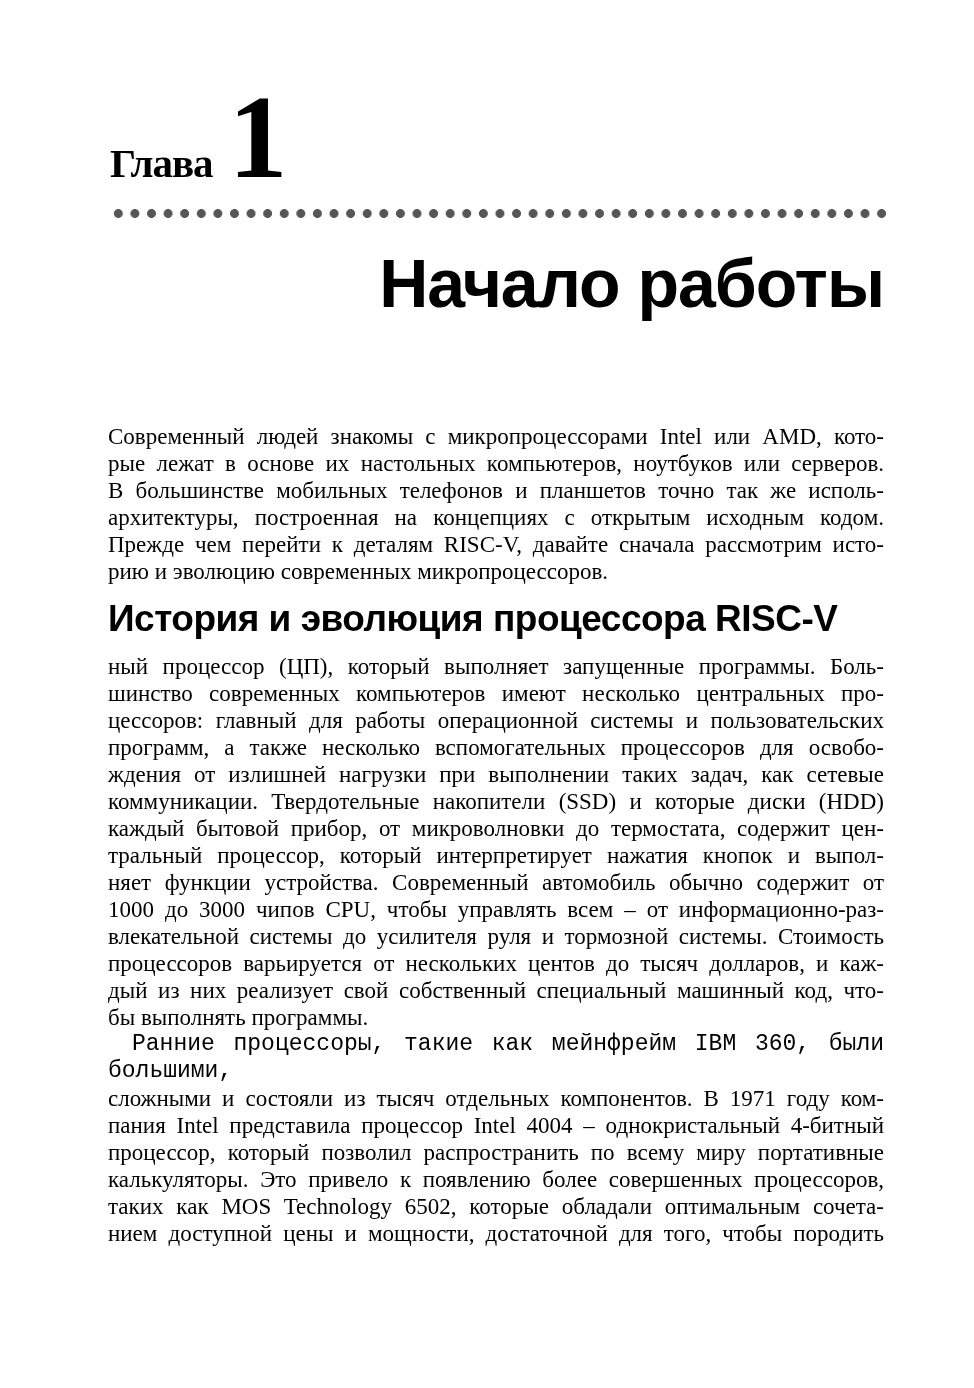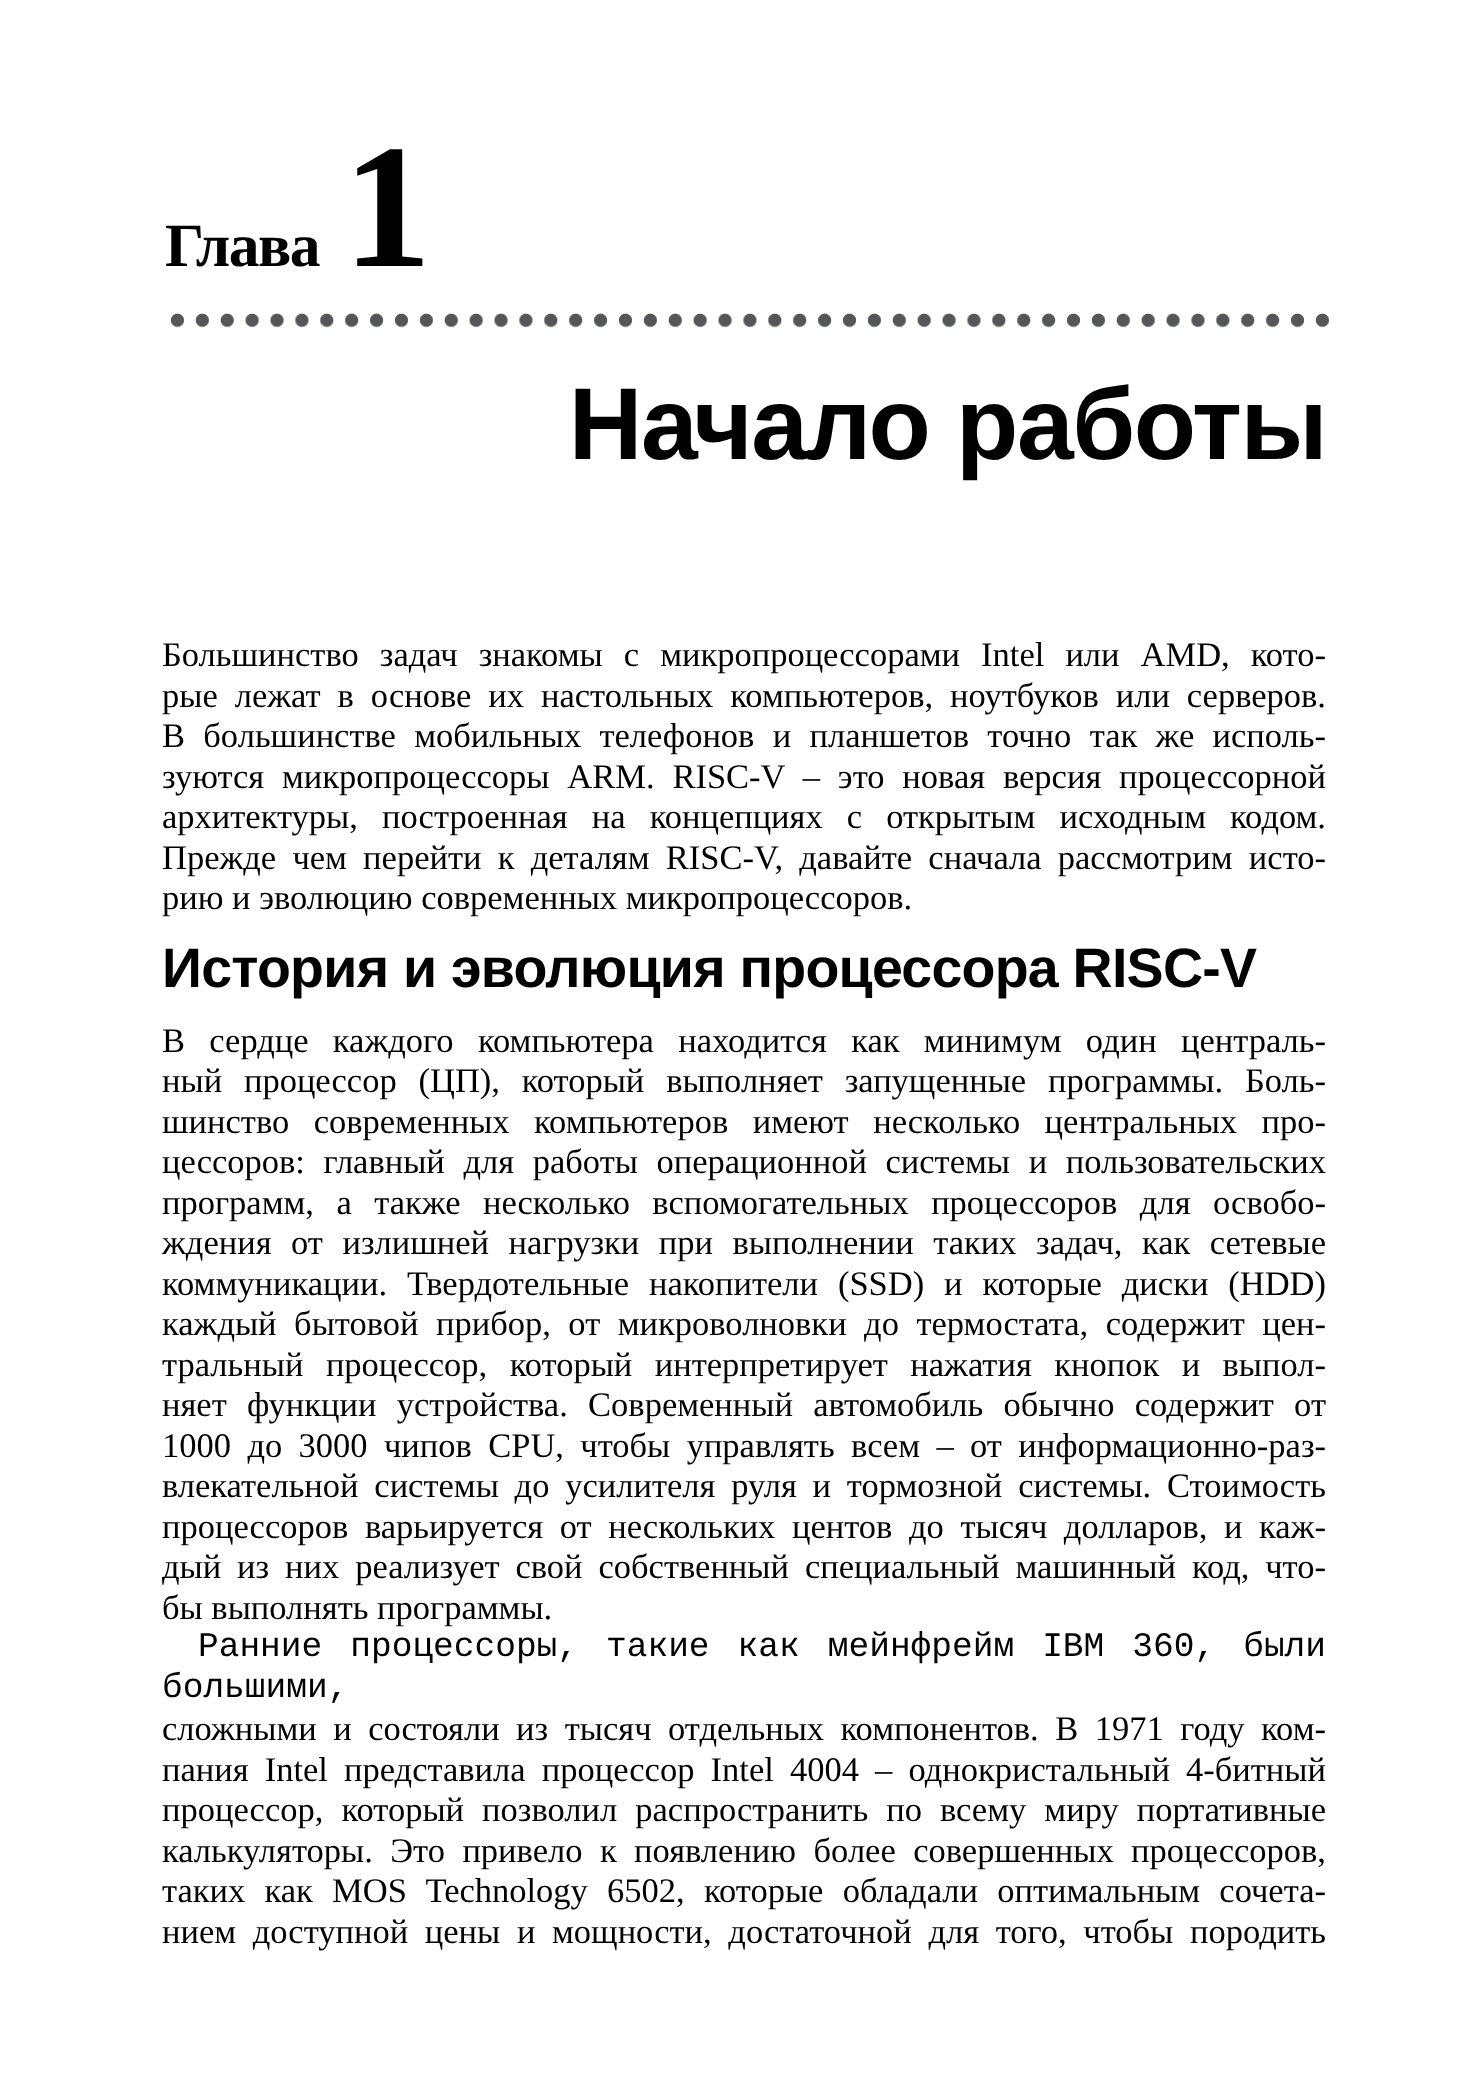--- a/index.html
+++ b/index.html
@@ -60,33 +60,31 @@
     <span class="chapter-number">1</span>
   </div>
 
   <div class="dots-divider"></div>
 
   <h1 class="chapter-title">Начало работы</h1>
 
   <main class="body-text">
 
     <div class="paragraph">
-        <div class="body-line">Большинство задач знакомы с микропроцессорами Intel или AMD, кото-</div>
+        <div class="body-line">Современный людей знакомы с микропроцессорами Intel или AMD, кото-</div>
         <div class="body-line">рые лежат в основе их настольных компьютеров, ноутбуков или серверов.</div>
         <div class="body-line">В большинстве мобильных телефонов и планшетов точно так же исполь-</div>
-        <div class="body-line">зуются микропроцессоры ARM. RISC-V – это новая версия процессорной</div>
         <div class="body-line">архитектуры, построенная на концепциях с открытым исходным кодом.</div>
         <div class="body-line">Прежде чем перейти к деталям RISC-V, давайте сначала рассмотрим исто-</div>
         <div class="body-line line-last">рию и эволюцию современных микропроцессоров.</div>
       </div>
 
     <h2 class="section-heading">История и эволюция процессора RISC-V</h2>
 
     <div class="paragraph">
-        <div class="body-line">В сердце каждого компьютера находится как минимум один централь-</div>
         <div class="body-line">ный процессор (ЦП), который выполняет запущенные программы. Боль-</div>
         <div class="body-line">шинство современных компьютеров имеют несколько центральных про-</div>
         <div class="body-line">цессоров: главный для работы операционной системы и пользовательских</div>
         <div class="body-line">программ, а также несколько вспомогательных процессоров для освобо-</div>
         <div class="body-line">ждения от излишней нагрузки при выполнении таких задач, как сетевые</div>
         <div class="body-line">коммуникации. Твердотельные накопители (SSD) и которые диски (HDD)</div>
         <div class="body-line">каждый бытовой прибор, от микроволновки до термостата, содержит цен-</div>
         <div class="body-line">тральный процессор, который интерпретирует нажатия кнопок и выпол-</div>
         <div class="body-line">няет функции устройства. Современный автомобиль обычно содержит от</div>
         <div class="body-line">1000 до 3000 чипов CPU, чтобы управлять всем – от информационно-раз-</div>

